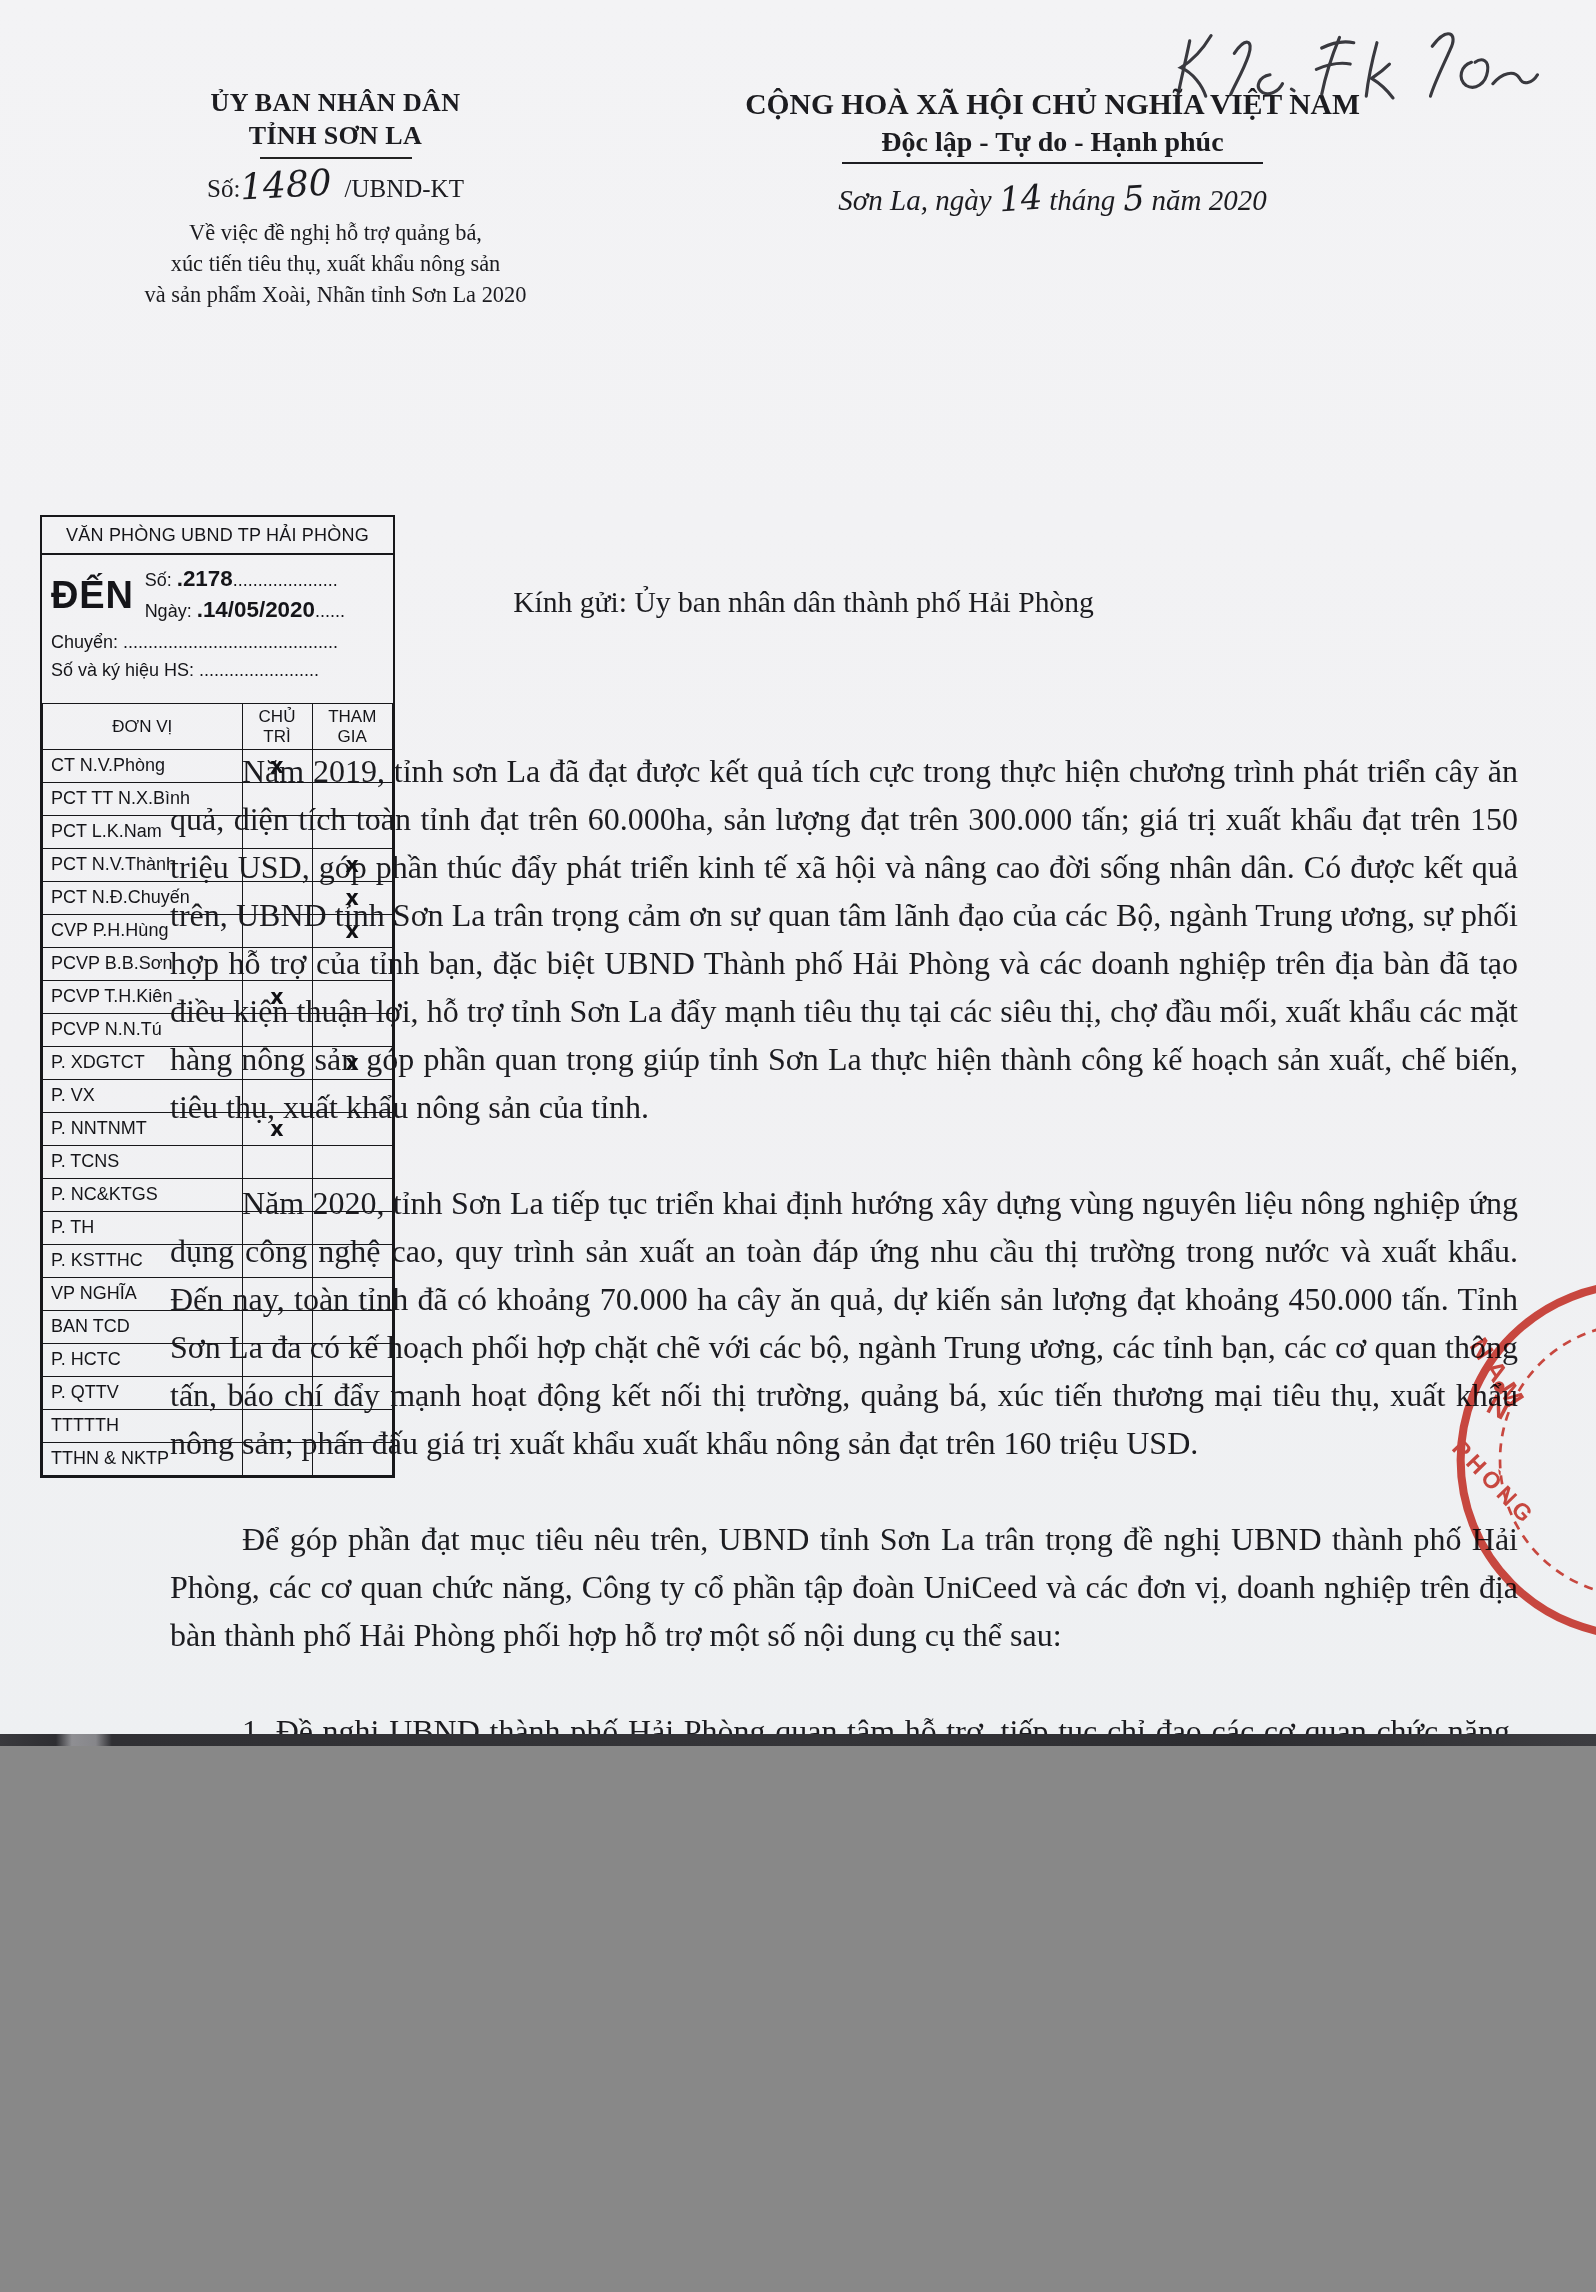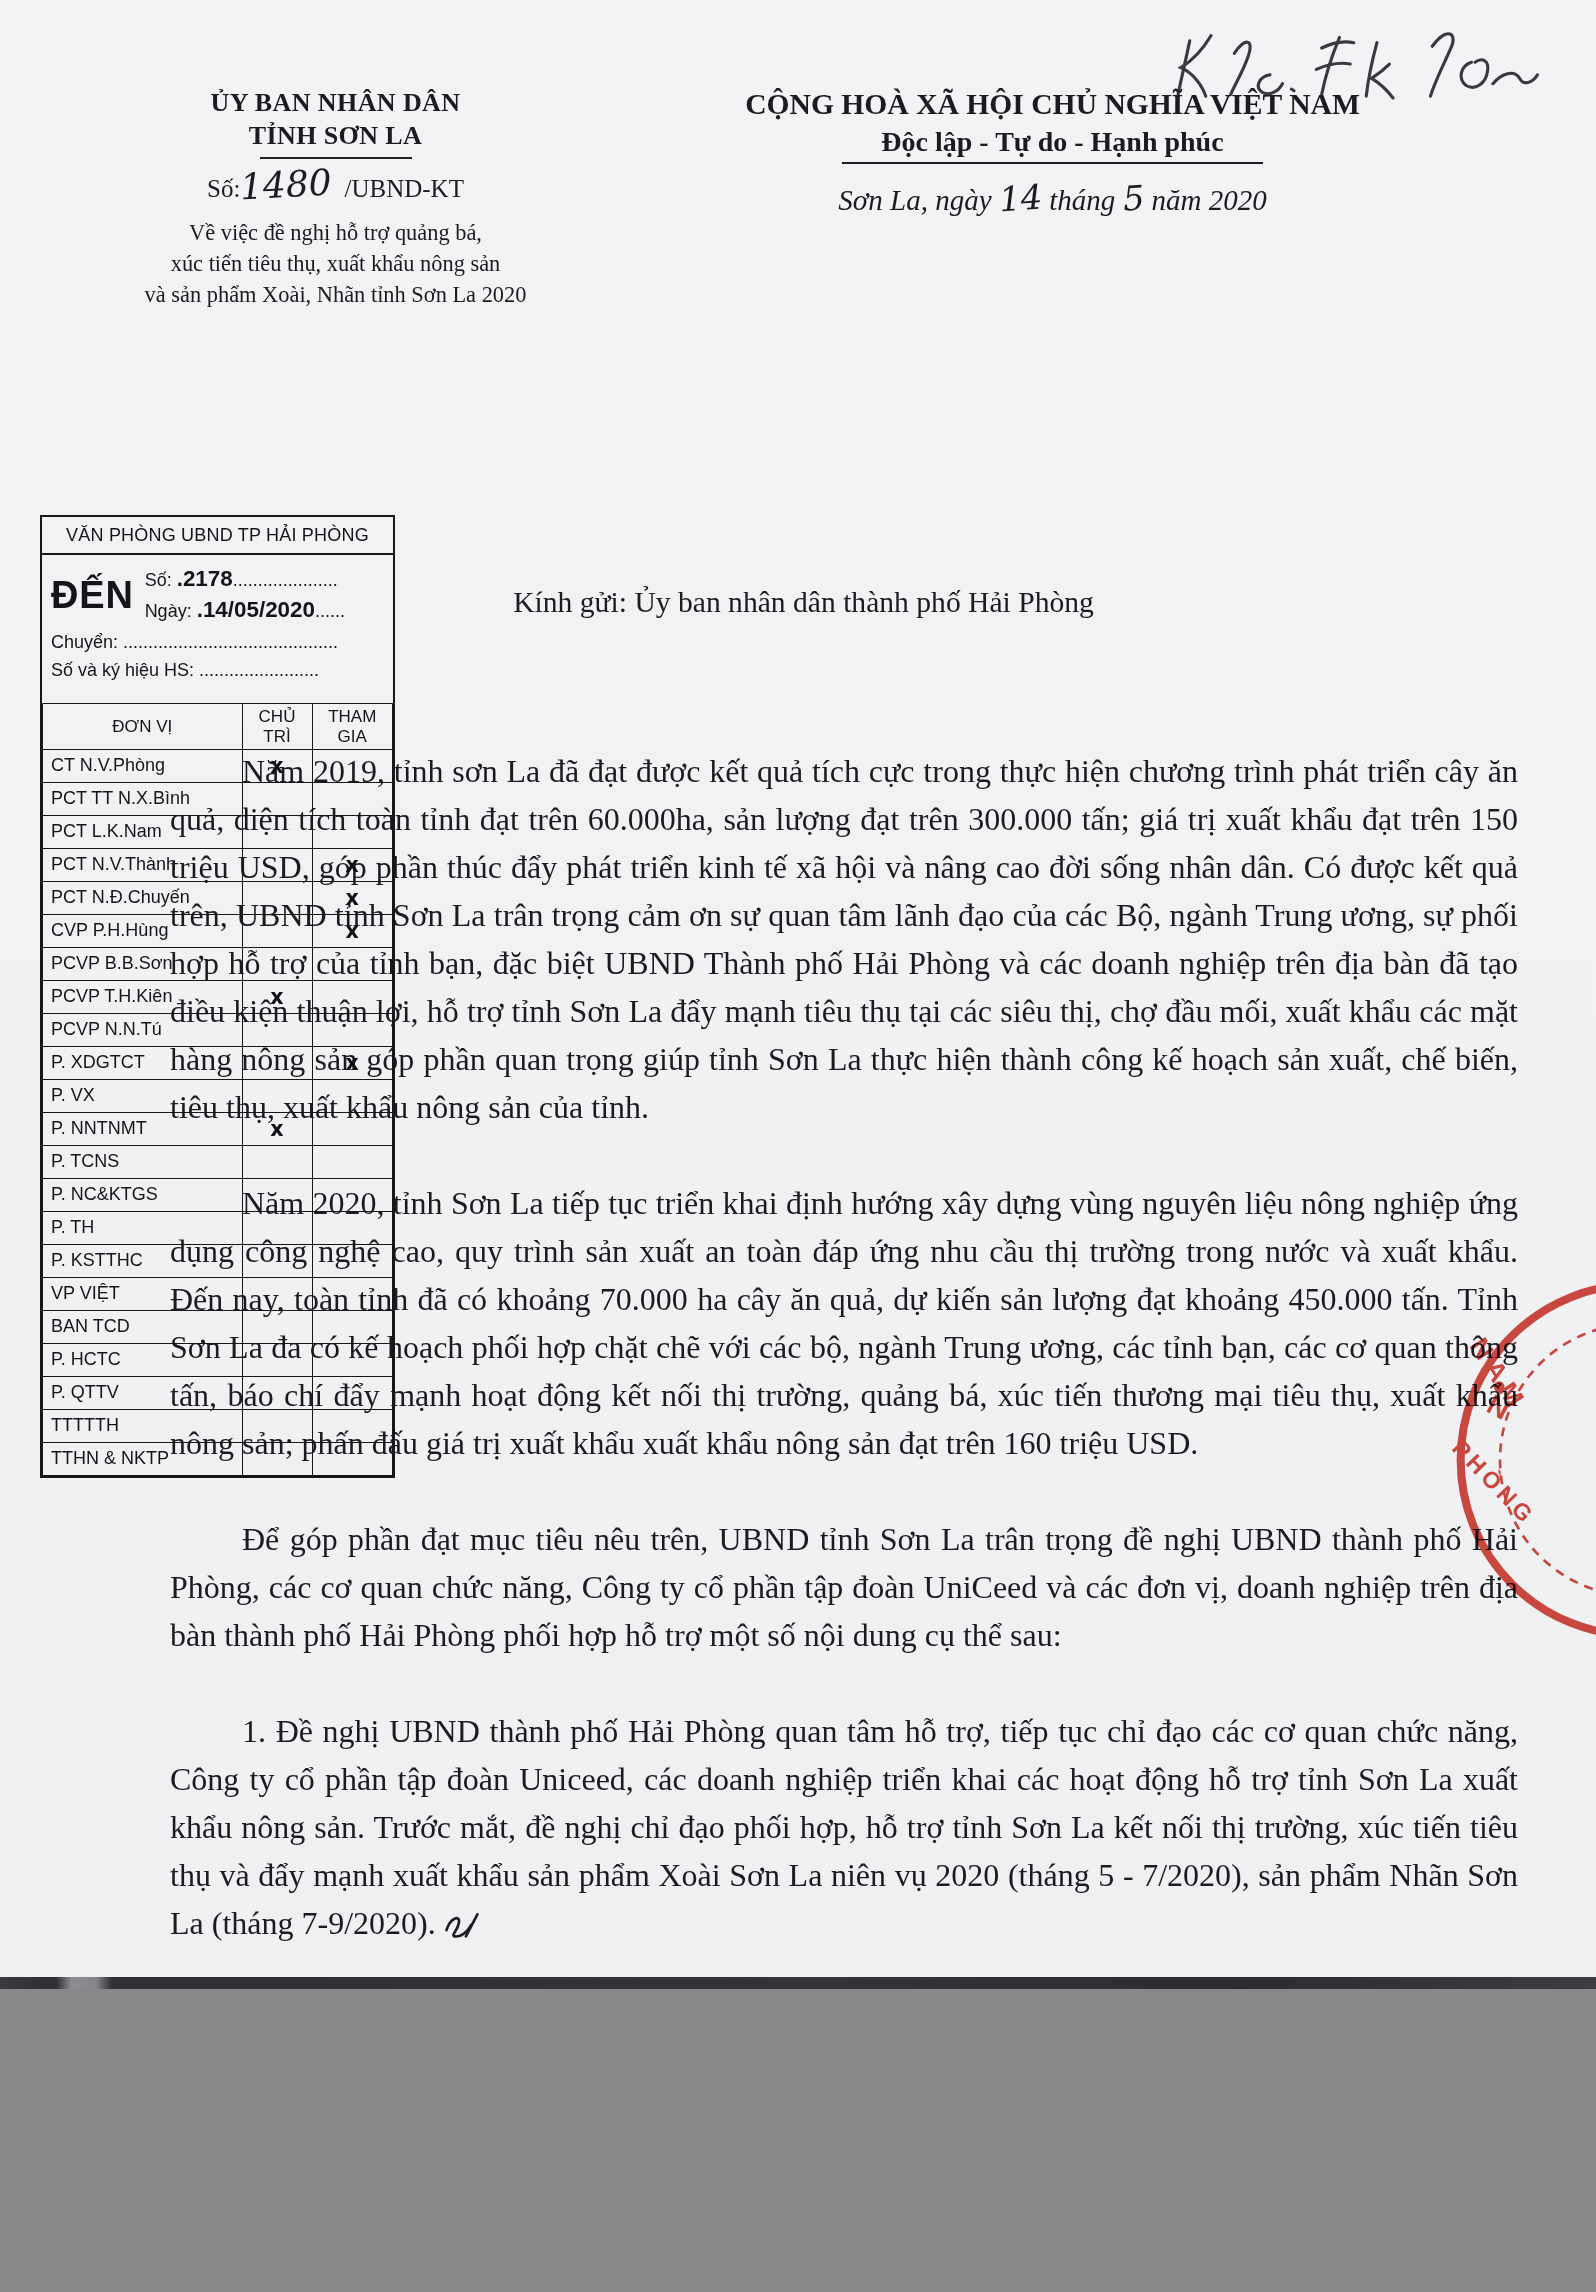--- a/index.html
+++ b/index.html
@@ -1,18 +1,18 @@
 <!DOCTYPE html>
 <html style="font-size:14.3px"><head>
 <meta charset="utf-8">
 <style>
   html,body{margin:0;padding:0;background:#888;}
   .page{
     position:relative;
-    width:1597px;height:1989px;
+    width:1597px;height:1746px;
     margin:0 auto;
     background:linear-gradient(180deg,#f3f3f5 0%,#f1f1f3 60%,#eef0f2 100%);
     overflow:hidden;
     font-family:"Liberation Serif","DejaVu Serif",serif;
     color:#1c1c20;
   }
   
   .hdr-left{position:absolute;left:125px;top:86px;width:421px;text-align:center;}
   .hdr-left .org1,.hdr-left .org2{font-weight:bold;font-size:26px;line-height:33px;letter-spacing:0.4px;}
   .hdr-left .rule{width:152px;border-top:2.7px solid #222;margin:4.5px auto 0;}
@@ -225,21 +225,21 @@
       <td class="c-unit">P. TH</td>
       <td class="c-lead mark"></td>
       <td class="c-join mark"></td>
     </tr>
           <tr>
       <td class="c-unit">P. KSTTHC</td>
       <td class="c-lead mark"></td>
       <td class="c-join mark"></td>
     </tr>
           <tr>
-      <td class="c-unit">VP VIỆT</td>
+      <td class="c-unit">VP NGHĨA</td>
       <td class="c-lead mark"></td>
       <td class="c-join mark"></td>
     </tr>
           <tr>
       <td class="c-unit">BAN TCD</td>
       <td class="c-lead mark"></td>
       <td class="c-join mark"></td>
     </tr>
           <tr>
       <td class="c-unit">P. HCTC</td>

